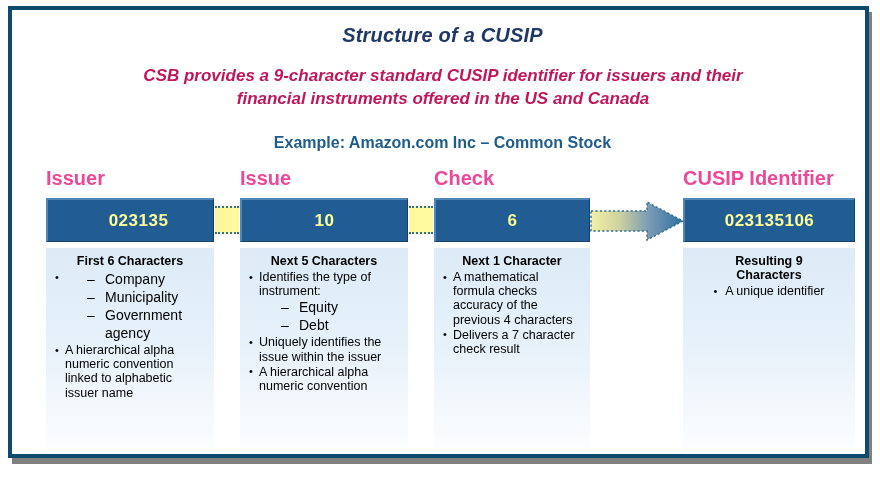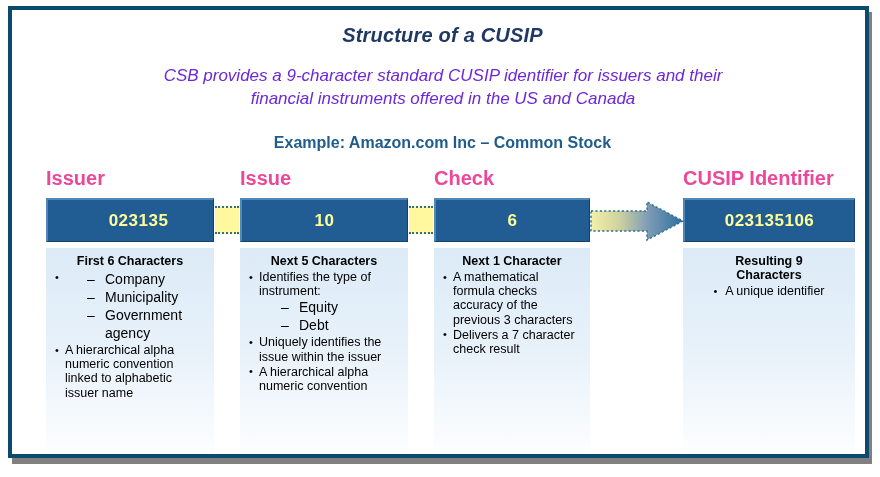--- a/index.html
+++ b/index.html
@@ -50,23 +50,23 @@
     letter-spacing: 0.2px;
   }
   .subtitle {
     position: absolute;
     left: 46px;
     top: 54px;
     width: 770px;
     text-align: center;
     font-size: 17px;
     line-height: 23px;
-    font-weight: normal;
+    font-weight: bold;
     font-style: italic;
-    color: #6d28d9;
+    color: #be185d;
   }
   .subtitle span { display: block; }
   .example {
     position: absolute;
     left: 0;
     top: 124px;
     width: 861px;
     text-align: center;
     font-size: 16px;
     font-weight: bold;
@@ -269,21 +269,21 @@
       <li>
         <span class="btext">A hierarchical alpha numeric convention</span>
       </li>
     </ul>
   </div>
 
   <div class="panel" style="left:422px; width:156px;">
     <div class="panel-title">Next 1 Character</div>
     <ul class="bullets">
       <li>
-        <span class="btext">A mathematical formula checks accuracy of the previous 3 characters</span>
+        <span class="btext">A mathematical formula checks accuracy of the previous 4 characters</span>
       </li>
       <li>
         <span class="btext">Delivers a 7 character check result</span>
       </li>
     </ul>
   </div>
 
   <div class="panel centered" style="left:671px; width:172px;">
     <div class="panel-title">
       <span>Resulting 9</span><br>

